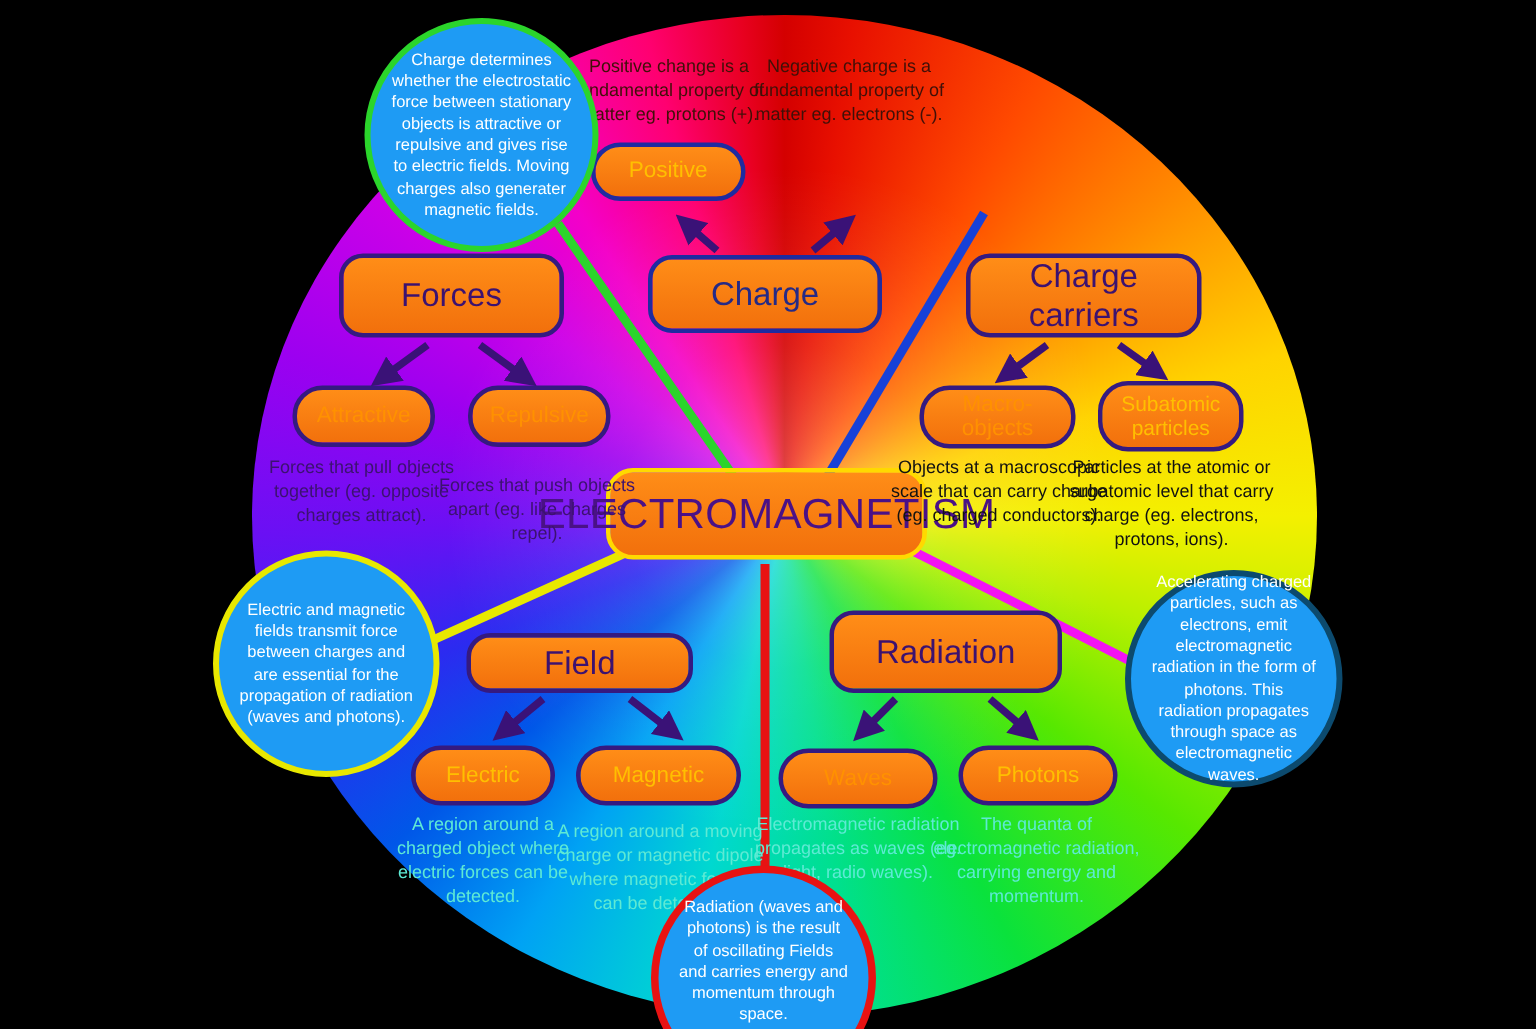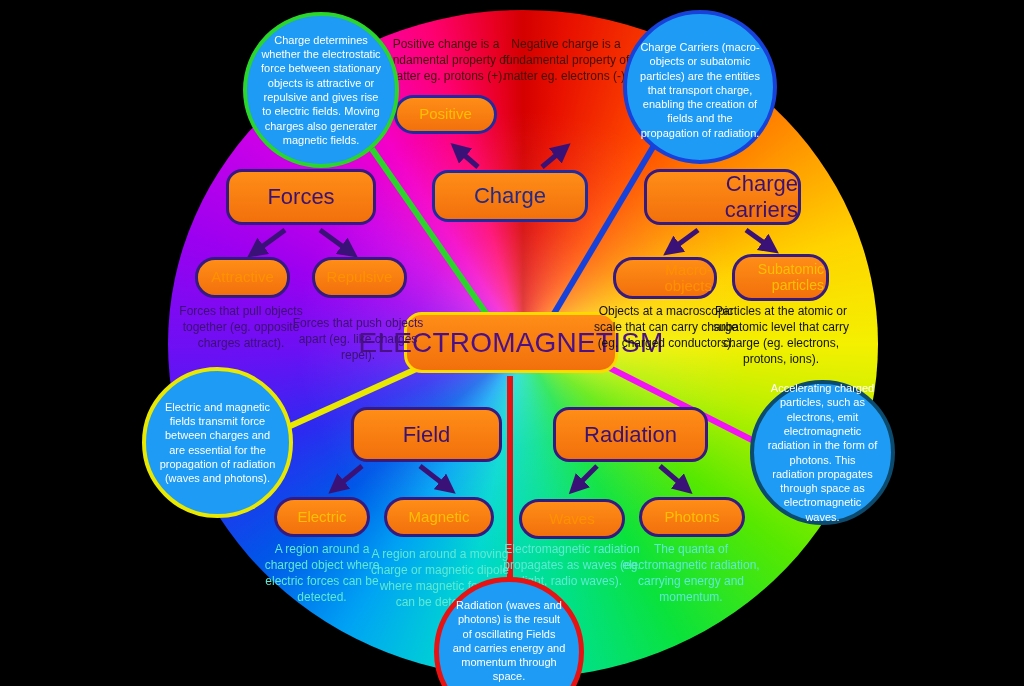--- a/index.html
+++ b/index.html
@@ -18,36 +18,36 @@
   }
   .wheel::after{
     content:"";position:absolute;inset:0;border-radius:50%;
     background:radial-gradient(circle at 50% 49%,rgba(255,255,255,.30) 0%,rgba(255,255,255,.10) 22%,rgba(255,255,255,0) 46%);
   }
   
   .overlay{position:absolute;left:0;top:0;z-index:2;}
   
   .box{
     position:absolute;z-index:3;box-sizing:border-box;
-    display:flex;align-items:center;justify-content:center;text-align:right;
+    display:flex;align-items:center;justify-content:center;text-align:center;
     background:linear-gradient(#ff8d17,#f2700c);
     border:3px solid #351a80;border-radius:18px;
   }
   .topic{font-size:22px;color:#3c1270;border-radius:16px;}
   .sub{font-size:15px;color:#ff9100;border-radius:20px;line-height:1.1;padding:2px;}
   .lbl-amber{color:#ffbf00;}
   .b-navy{border-color:#1f2ba0;}
   .center-box{
     border:3px solid #ffd900;border-radius:18px;
     font-size:28px;color:#4a1187;letter-spacing:.2px;
   }
   .fx-forces{left:226px;top:169px;width:150px;height:56px;}
   .fx-charge{left:432px;top:170px;width:156px;height:52px;color:#252a86;}
   .fx-carriers{left:644px;top:169px;width:157px;height:56px;}
-  .fx-field{left:311px;top:407px;width:151px;height:55px;margin-left:40px;}
+  .fx-field{left:311px;top:422px;width:151px;height:40px;}
   .fx-radiation{left:553px;top:407px;width:155px;height:55px;}
   .fx-center{left:404px;top:312px;width:214px;height:61px;}
   .fx-attractive{left:195px;top:257px;width:95px;height:41px;}
   .fx-repulsive{left:312px;top:257px;width:95px;height:41px;}
   .fx-positive{left:394px;top:95px;width:103px;height:39px;}
   .fx-negative{left:514px;top:95px;width:101px;height:39px;}
   .fx-macro{left:613px;top:257px;width:104px;height:42px;}
   .fx-subatomic{left:732px;top:254px;width:97px;height:47px;font-size:14px;}
   .fx-electric{left:274px;top:497px;width:96px;height:40px;}
   .fx-magnetic{left:384px;top:497px;width:110px;height:40px;}
@@ -139,18 +139,17 @@
   <div class="desc ink-violet fd-attractive">Forces that pull objects together (eg. opposite charges attract).</div>
   <div class="desc ink-violet fd-repulsive">Forces that push objects apart (eg. like charges repel).</div>
   <div class="desc ink-black fd-macro">Objects at a macroscopic scale that can carry charge (eg. charged conductors).</div>
   <div class="desc ink-black fd-subatomic">Particles at the atomic or subatomic level that carry charge (eg. electrons, protons, ions).</div>
   <div class="desc ink-navy fd-electric">A region around a charged object where electric forces can be detected.</div>
   <div class="desc ink-navy fd-magnetic">A region around a moving charge or magnetic dipole where magnetic forces can be detected.</div>
   <div class="desc ink-navy fd-waves">Electromagnetic radiation propagates as waves (eg. light, radio waves).</div>
   <div class="desc ink-navy fd-photons">The quanta of electromagnetic radiation, carrying energy and momentum.</div>
 
   <div class="note fn-charge">Charge determines whether the electrostatic force between stationary objects is attractive or repulsive and gives rise to electric fields. Moving charges also generater magnetic fields.</div>
-  <div class="note fn-carriers">Charge Carriers (macro-objects or subatomic particles) are the entities that transport charge, enabling the creation of fields and the propagation of radiation.</div>
   <div class="note fn-field">Electric and magnetic fields transmit force between charges and are essential for the propagation of radiation (waves and photons).</div>
   <div class="note fn-radiation">Accelerating charged particles, such as electrons, emit electromagnetic radiation in the form of photons. This radiation propagates through space as electromagnetic waves.</div>
   <div class="note fn-bottom">Radiation (waves and photons) is the result of oscillating Fields and carries energy and momentum through space.</div>
 
 </div>
 
 </body></html>

